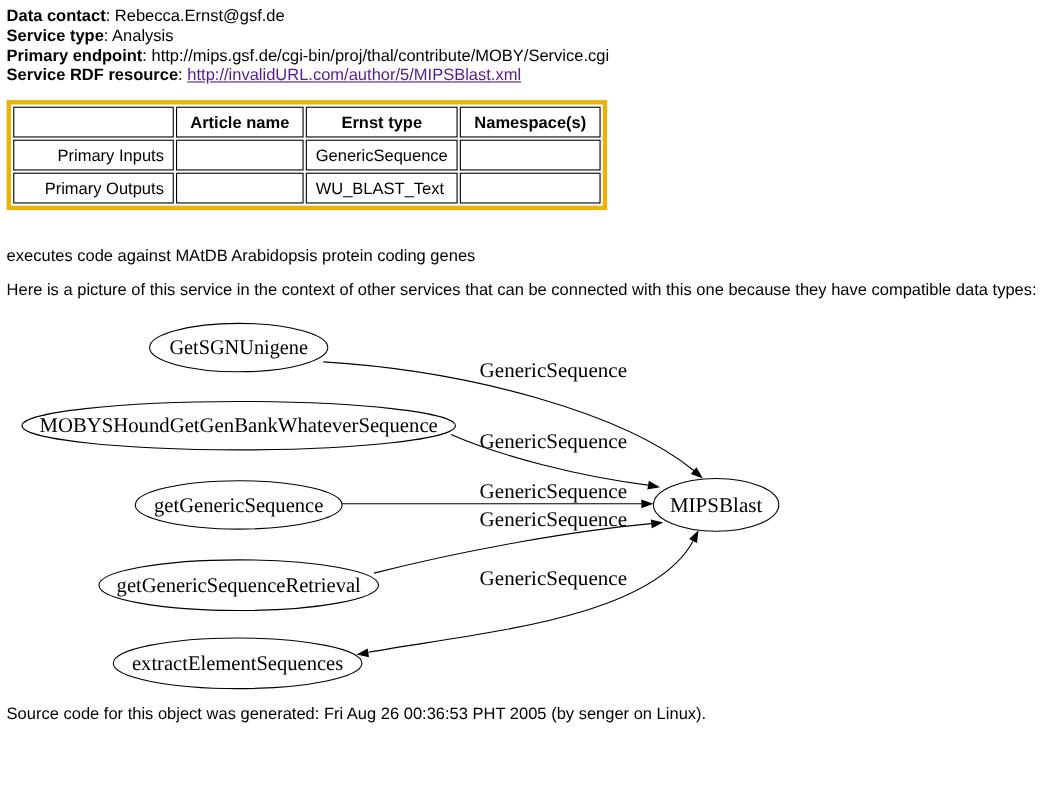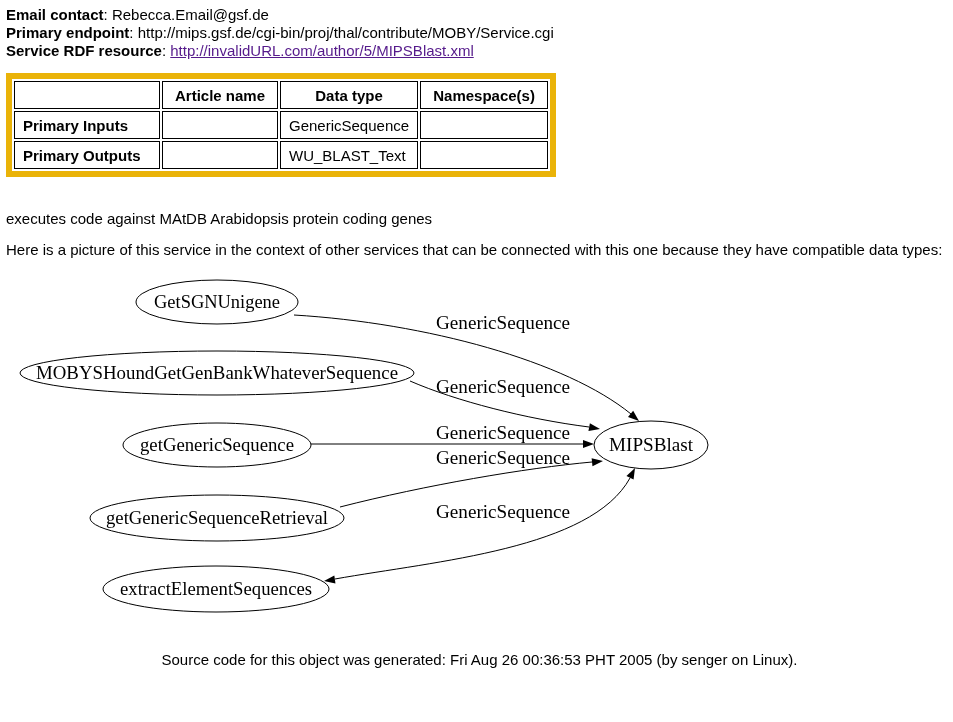--- a/index.html
+++ b/index.html
@@ -10,70 +10,73 @@
     font-family: "Liberation Sans", sans-serif;
     font-size: 15px; line-height: 18px; color: #000;
     overflow: hidden;
   }
   .field { white-space: nowrap; }
   .field-label { font-weight: bold; }
   a.rdf-link { color: #551A8B; text-decoration: underline; }
 
   table.io {
     margin-top: 13px;
-    border: 6px solid #eab308;
+    border: 4px solid #eab308;
     border-collapse: separate;
     border-spacing: 2px;
   }
   table.io th, table.io td {
     border: 1px solid #000;
     padding: 4px 8px 3px 8px;
     height: 28px;
     font-size: 15px;
     vertical-align: middle;
   }
   table.io th.colhead { font-weight: bold; text-align: center; }
-  table.io th.rowhead { font-weight: bold; text-align: left; }
+  table.io th.rowhead { font-weight: normal; text-align: right; }
   table.io td { font-weight: normal; text-align: left; }
   .w1 { width: 146px; } .w2 { width: 116px; } .w3 { width: 136px; } .w4 { width: 128px; margin-left: 32px; }
 
   p.description { margin: 33px 0 0 0; }
   p.intro { margin: 13px 0 0 0; width: 950px; }
 
   svg.graph { display: block; margin-top: 2px; }
   .node-ellipse { fill: #ffffff; stroke: #000000; stroke-width: 1; }
   .edge-path { fill: none; stroke: #000000; stroke-width: 1; }
   .arrowhead { fill: #000000; stroke: none; }
   .graph-text {
     font-family: "Liberation Serif", "DejaVu Serif", serif;
     font-size: 19px; fill: #000000;
   }
-  .footer-line { margin-top: 24px; text-align: center; }
+  .footer-line { margin-top: 0; }
 </style>
 </head>
 <body>
 
 <div>
   <div class="field">
-    <span class="field-label">Email contact</span><span>: </span><span>Rebecca.Email@gsf.de</span>
+    <span class="field-label">Data contact</span><span>: </span><span>Rebecca.Ernst@gsf.de</span>
+  </div>
+  <div class="field">
+    <span class="field-label">Service type</span><span>: </span><span>Analysis</span>
   </div>
   <div class="field">
     <span class="field-label">Primary endpoint</span><span>: </span><span>http://mips.gsf.de/cgi-bin/proj/thal/contribute/MOBY/Service.cgi</span>
   </div>
   <div class="field">
     <span class="field-label">Service RDF resource</span><span>: </span><a href="#" class="rdf-link">http://invalidURL.com/author/5/MIPSBlast.xml</a>
   </div>
 </div>
 
 <table class="io">
   <tbody>
       <tr>
     <th class="colhead w1"></th>
     <th class="colhead w2">Article name</th>
-    <th class="colhead w3">Data type</th>
+    <th class="colhead w3">Ernst type</th>
     <th class="colhead w4">Namespace(s)</th>
   </tr>
   <tr>
     <th class="rowhead">Primary Inputs</th>
     <td></td>
     <td>GenericSequence</td>
     <td></td>
   </tr>
   <tr>
     <th class="rowhead">Primary Outputs</th>

